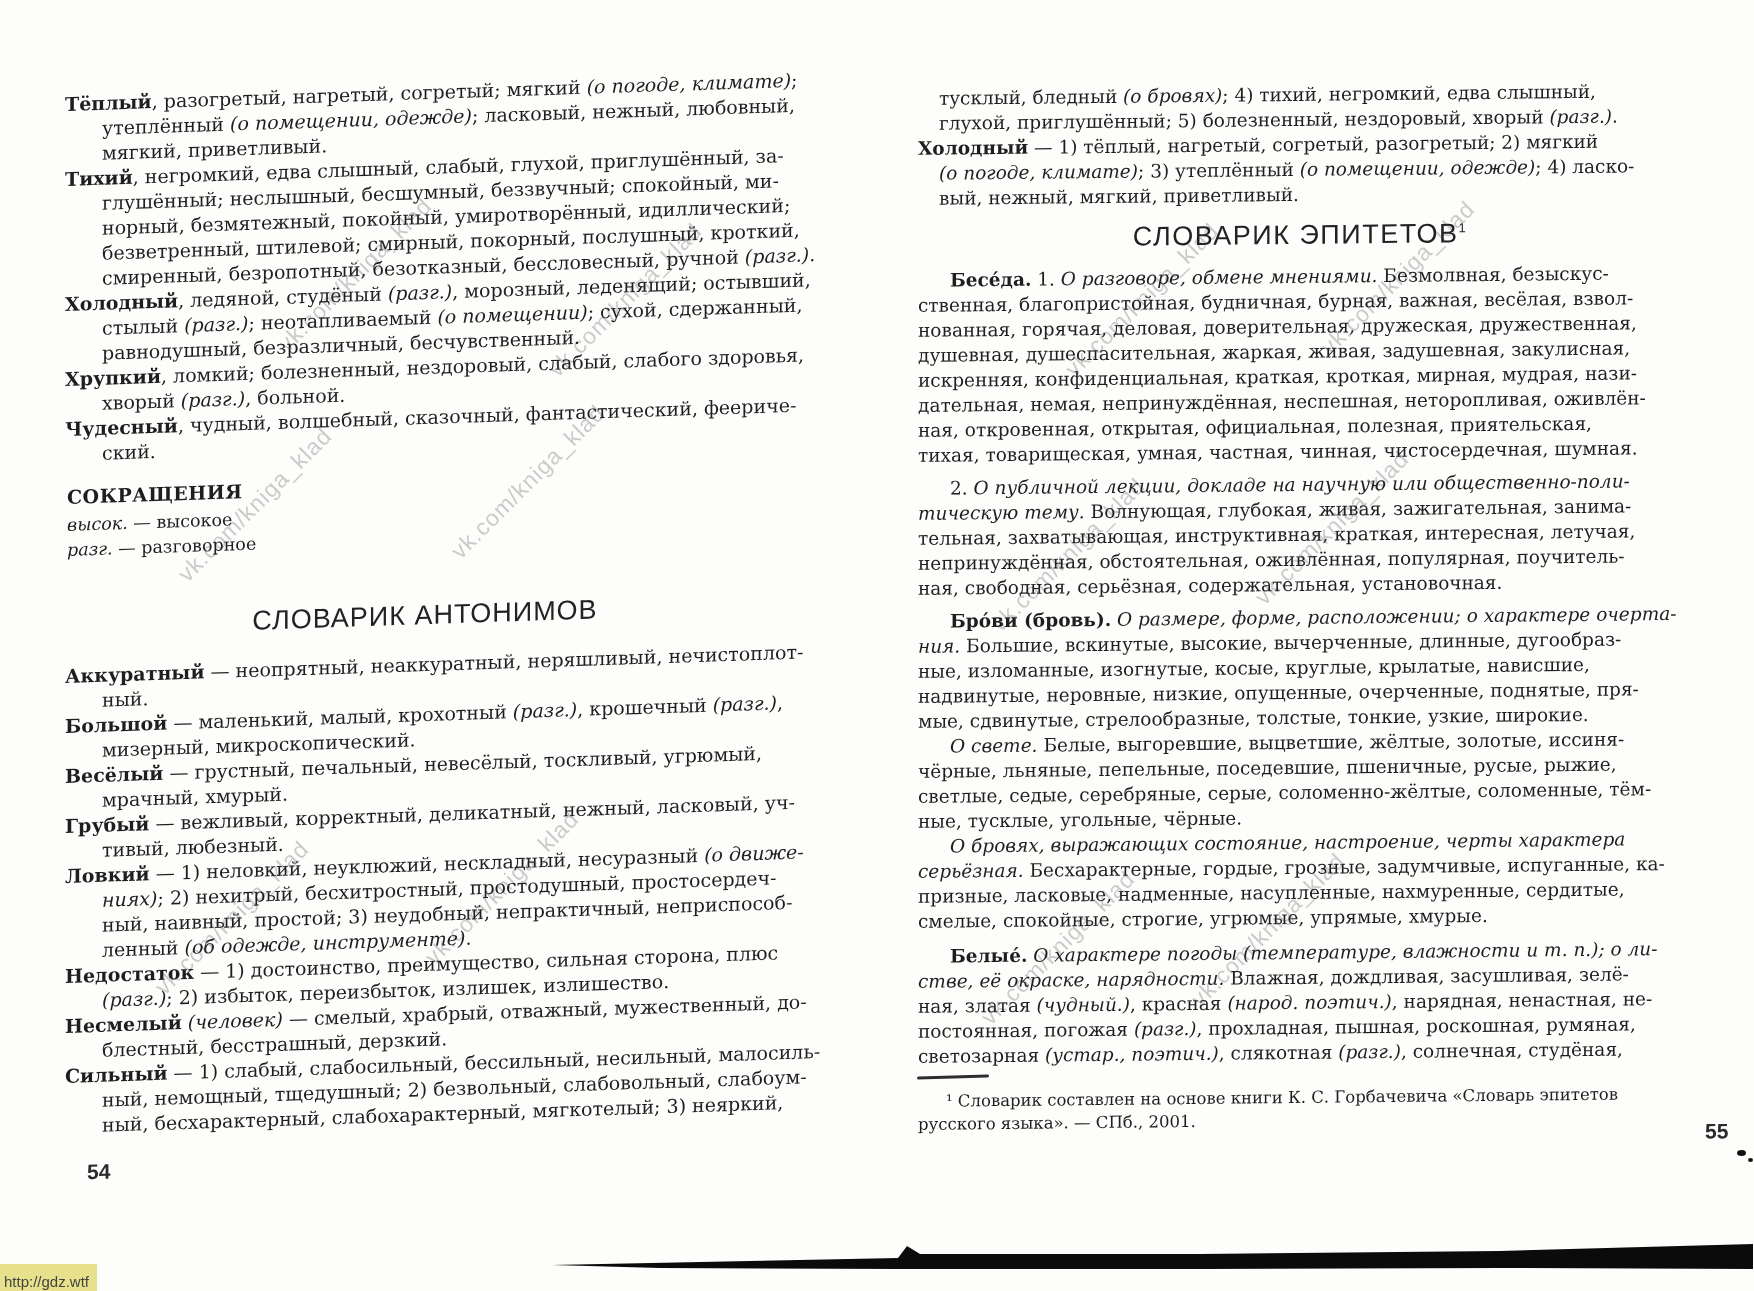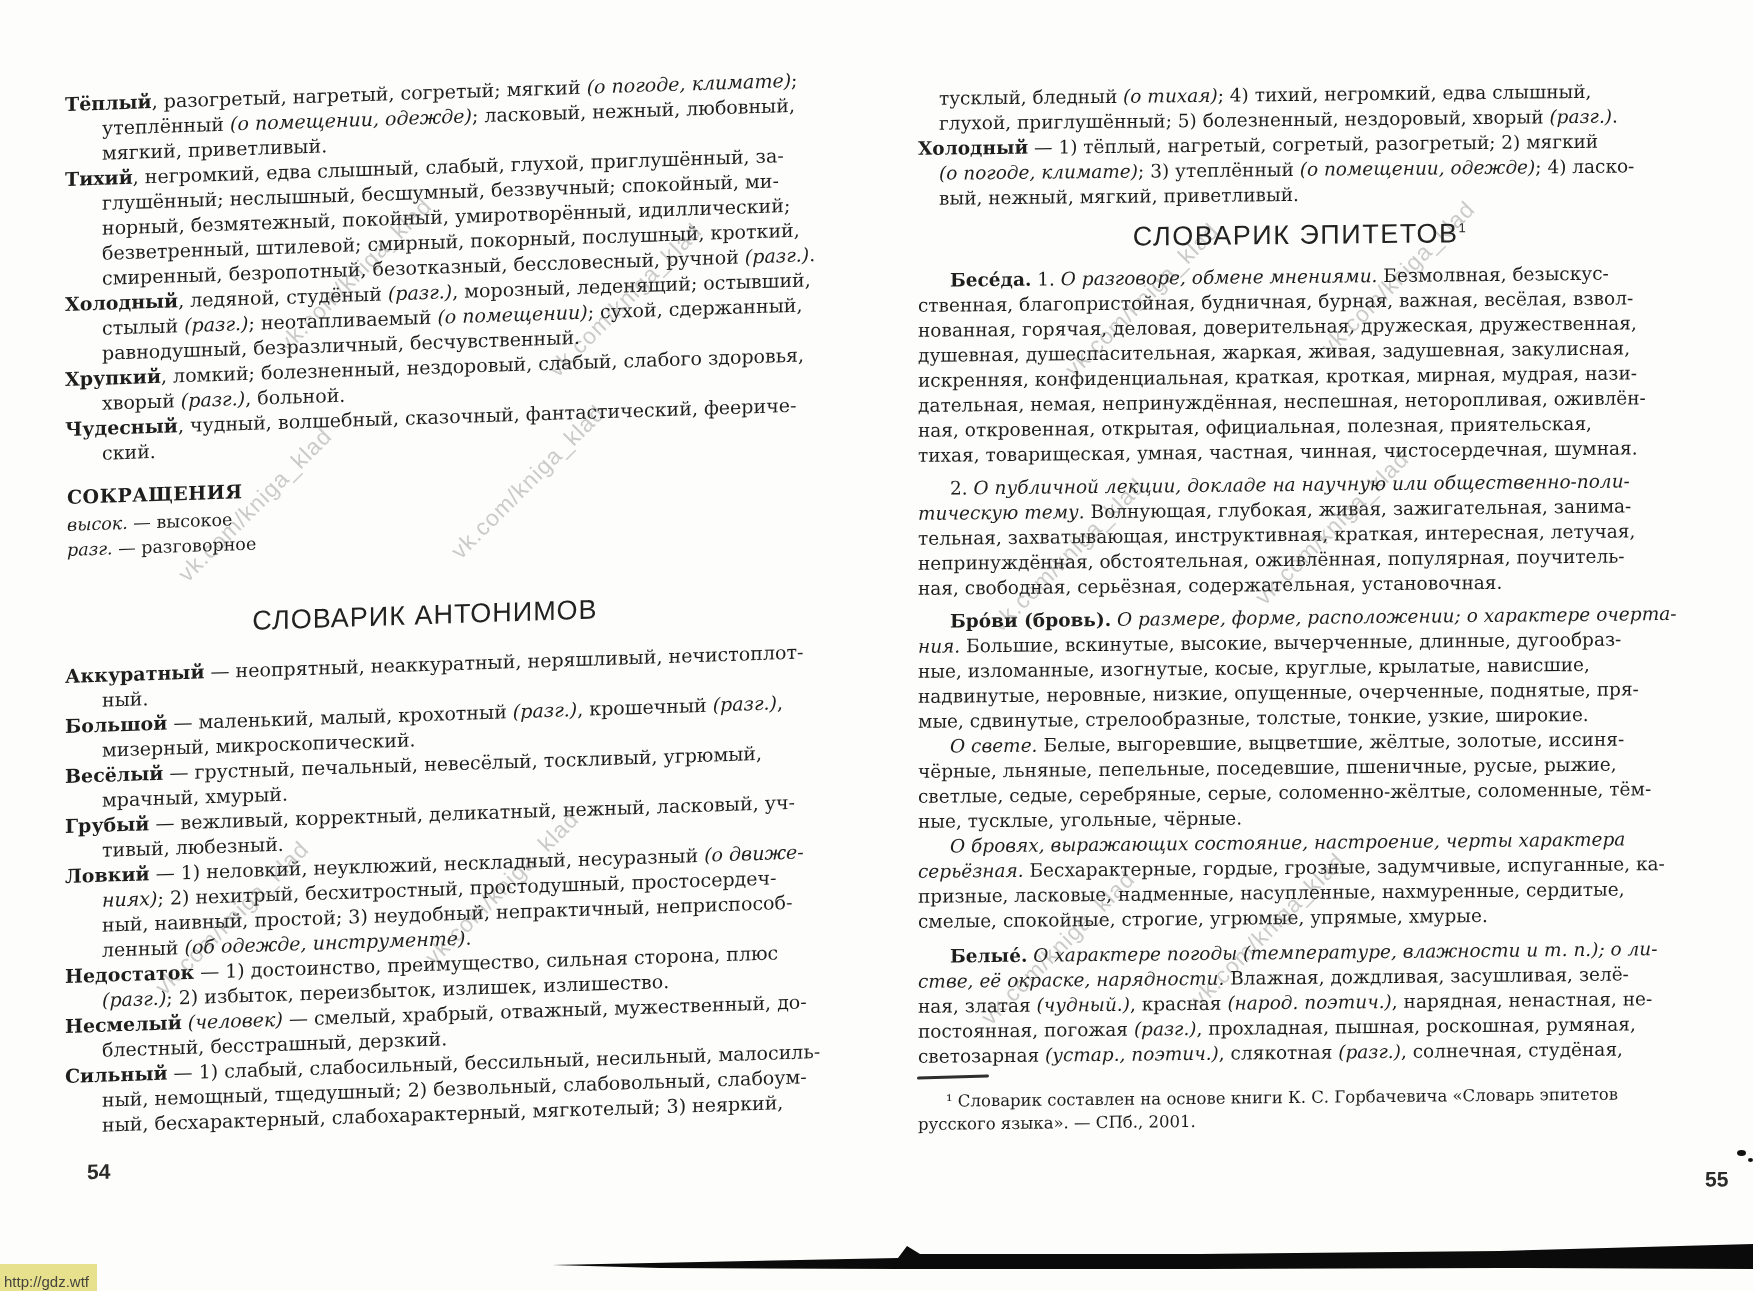--- a/index.html
+++ b/index.html
@@ -36,21 +36,21 @@
   #epi-h{position:absolute;left:0;top:224px;width:790px;text-align:center;
          font-family:"Liberation Sans",sans-serif;font-size:27px;letter-spacing:1.5px;color:#222;}
   #epi-h sup{font-size:13px;}
   #epi-paras{position:absolute;left:13px;top:268px;width:795px;}
   .para .line:first-child{padding-left:32px;}
   #fn-sep{position:absolute;left:12px;top:1076px;width:72px;height:3px;background:#2e2e2e;
           transform:rotate(-1.2deg);border-radius:2px;}
   #footnote{position:absolute;left:13px;top:1090px;}
   #footnote .line{font-size:16.5px;line-height:23px;}
   #footnote .line:first-child{padding-left:28px;}
-  #pn55{left:800px;top:1128px;margin-top:48px;}
+  #pn55{left:800px;top:1128px;}
   
   .wm{position:absolute;font-family:"Liberation Sans",sans-serif;font-size:23px;letter-spacing:1px;
       color:rgba(105,105,105,0.34);transform:translate(-50%,-50%) rotate(-45deg);white-space:nowrap;}
   
   #scanbar{position:absolute;left:500px;top:1238px;width:1254px;height:53px;}
   .speck{position:absolute;background:#111;border-radius:50%;}
   #speck-tr{left:1737px;top:1150px;width:9px;height:6px;}
   #speck-tr2{left:1748px;top:1158px;width:5px;height:4px;}
   
   #badge{position:absolute;left:0px;top:1264px;background:#e7e08d;padding:9px 8px 3px 4px;
@@ -146,21 +146,21 @@
           <div class="line"><span class="n">ный, немощный, тщедушный; 2) безвольный, слабовольный, слабоум-</span></div>
           <div class="line"><span class="n">ный, бесхарактерный, слабохарактерный, мягкотелый; 3) неяркий,</span></div>
         </div>
       </div>
     <div id="pn54" class="pagenum">54</div>
   </div>
 
   <div class="rp">
     <div id="cont-entries">
         <div class="entry indent-all">
-          <div class="line"><span class="n">тусклый, бледный </span><span class="i">(о тихая)</span><span class="n">; 4) тихий, негромкий, едва слышный,</span></div>
+          <div class="line"><span class="n">тусклый, бледный </span><span class="i">(о бровях)</span><span class="n">; 4) тихий, негромкий, едва слышный,</span></div>
           <div class="line"><span class="n">глухой, приглушённый; 5) болезненный, нездоровый, хворый </span><span class="i">(разг.)</span><span class="n">.</span></div>
         </div>
         <div class="entry">
           <div class="line"><span class="b">Холодный</span><span class="n"> — 1) тёплый, нагретый, согретый, разогретый; 2) мягкий</span></div>
           <div class="line"><span class="i">(о погоде, климате)</span><span class="n">; 3) утеплённый </span><span class="i">(о помещении, одежде)</span><span class="n">; 4) ласко-</span></div>
           <div class="line"><span class="n">вый, нежный, мягкий, приветливый.</span></div>
         </div>
       </div>
     <div id="epi-h"><span>СЛОВАРИК ЭПИТЕТОВ</span><sup>1</sup></div>
     <div id="epi-paras">

